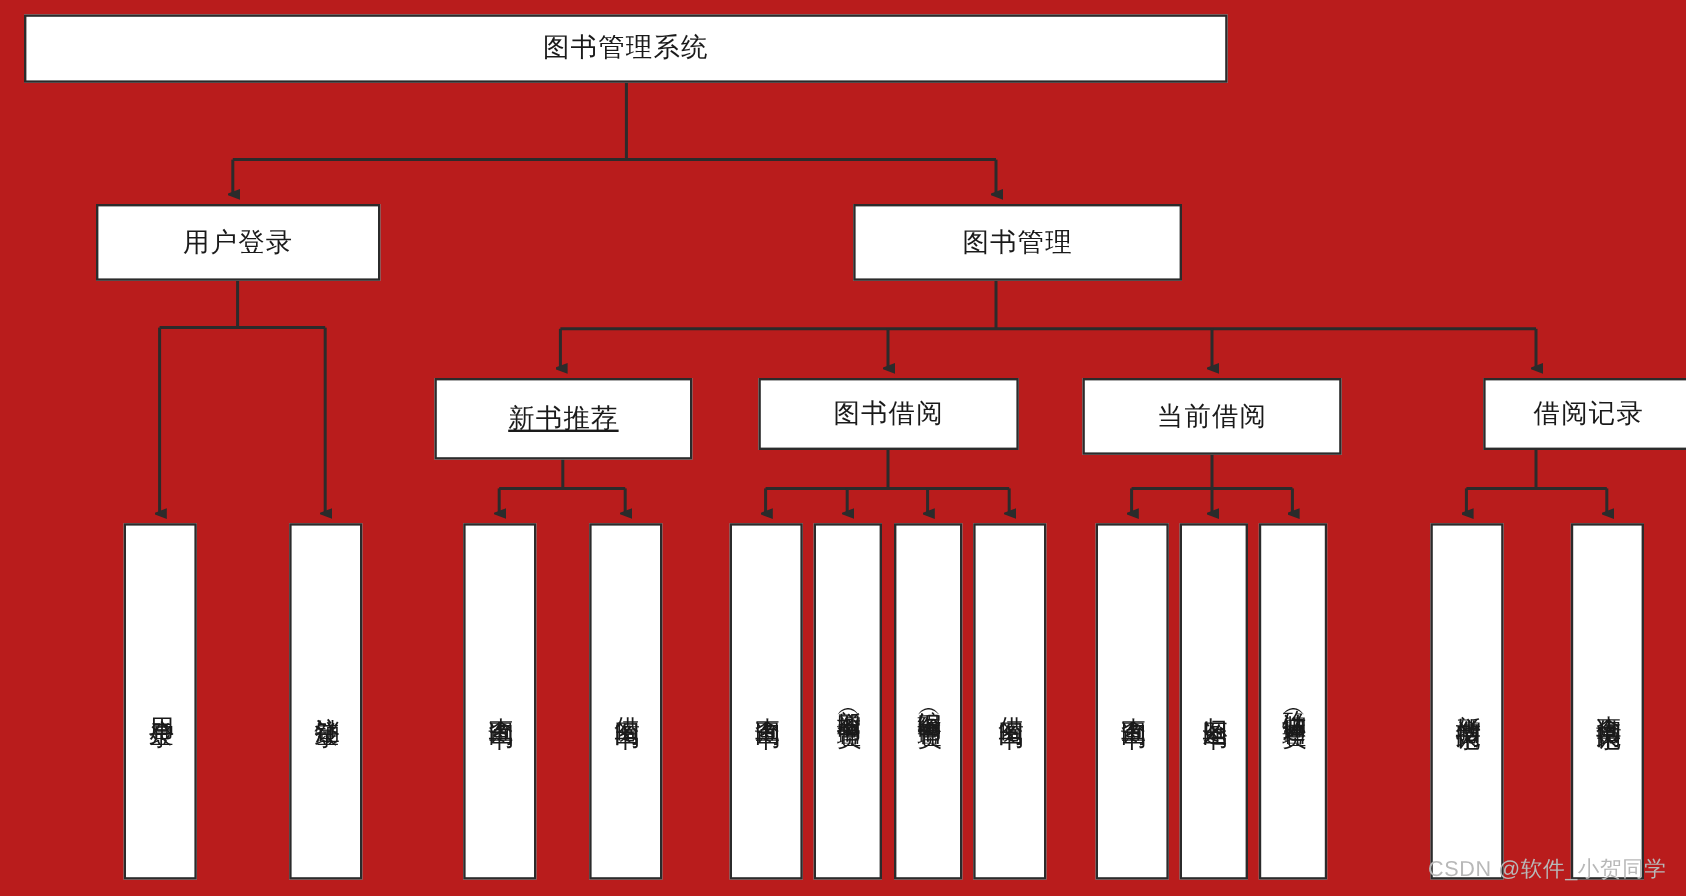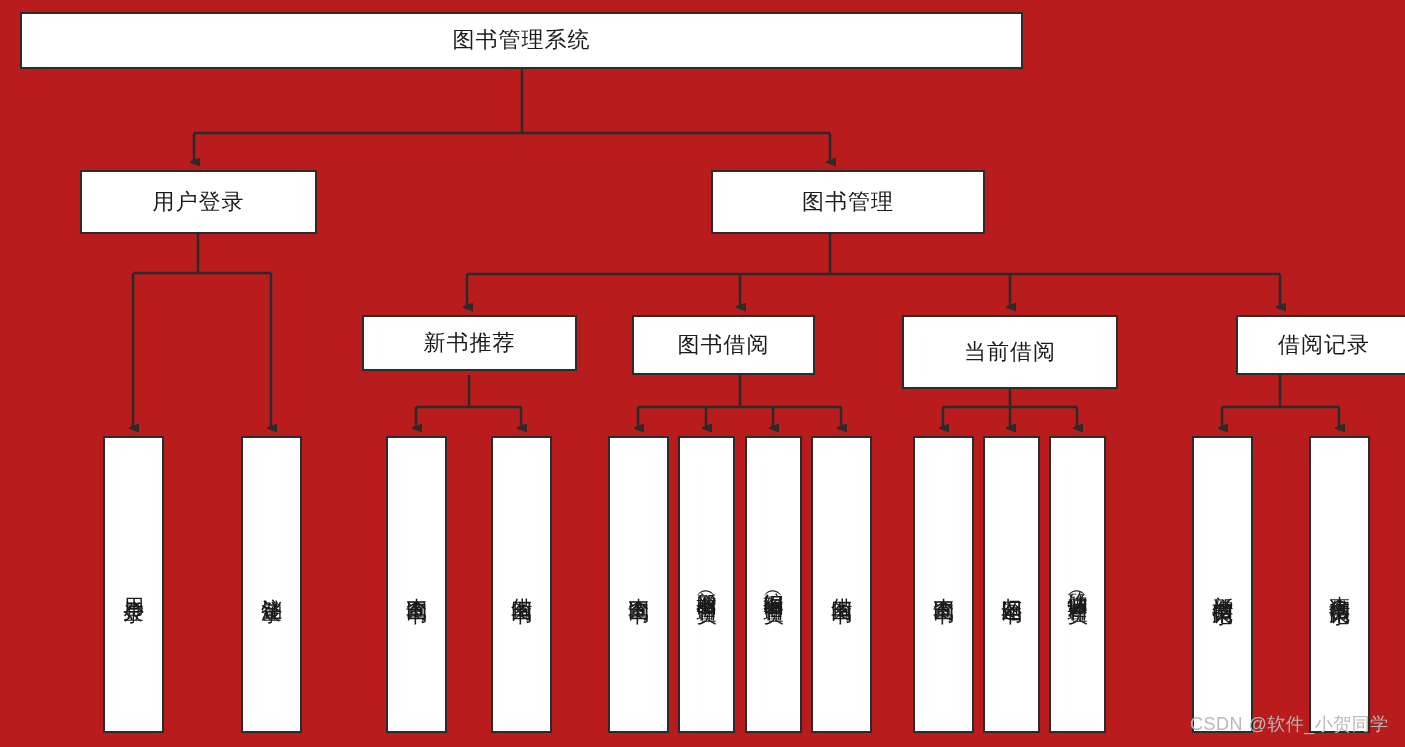--- a/index.html
+++ b/index.html
@@ -129,27 +129,27 @@
     <span>图书管理系统</span>
   </div>
 
   <div class="node horiz" style="left:80px; top:170px; width:237px; height:64px;">
     <span>用户登录</span>
   </div>
   <div class="node horiz" style="left:711px; top:170px; width:274px; height:64px;">
     <span>图书管理</span>
   </div>
 
-  <div class="node horiz" style="left:362px; top:315px; width:215px; height:56px;">
+  <div class="node horiz" style="left:362px; top:315px; width:215px; height:68px;text-decoration:underline;">
     <span>新书推荐</span>
   </div>
-  <div class="node horiz" style="left:632px; top:315px; width:183px; height:60px;">
+  <div class="node horiz" style="left:632px; top:315px; width:217px; height:60px;">
     <span>图书借阅</span>
   </div>
-  <div class="node horiz" style="left:902px; top:315px; width:216px; height:74px;">
+  <div class="node horiz" style="left:902px; top:315px; width:216px; height:64px;">
     <span>当前借阅</span>
   </div>
   <div class="node horiz" style="left:1236px; top:315px; width:176px; height:60px;">
     <span>借阅记录</span>
   </div>
 
   <div class="node vert" style="left:103px; top:436px; width:61px; height:297px;">
     <span class="vtext">用户登录</span>
   </div>
   <div class="node vert" style="left:241px; top:436px; width:61px; height:297px;">

